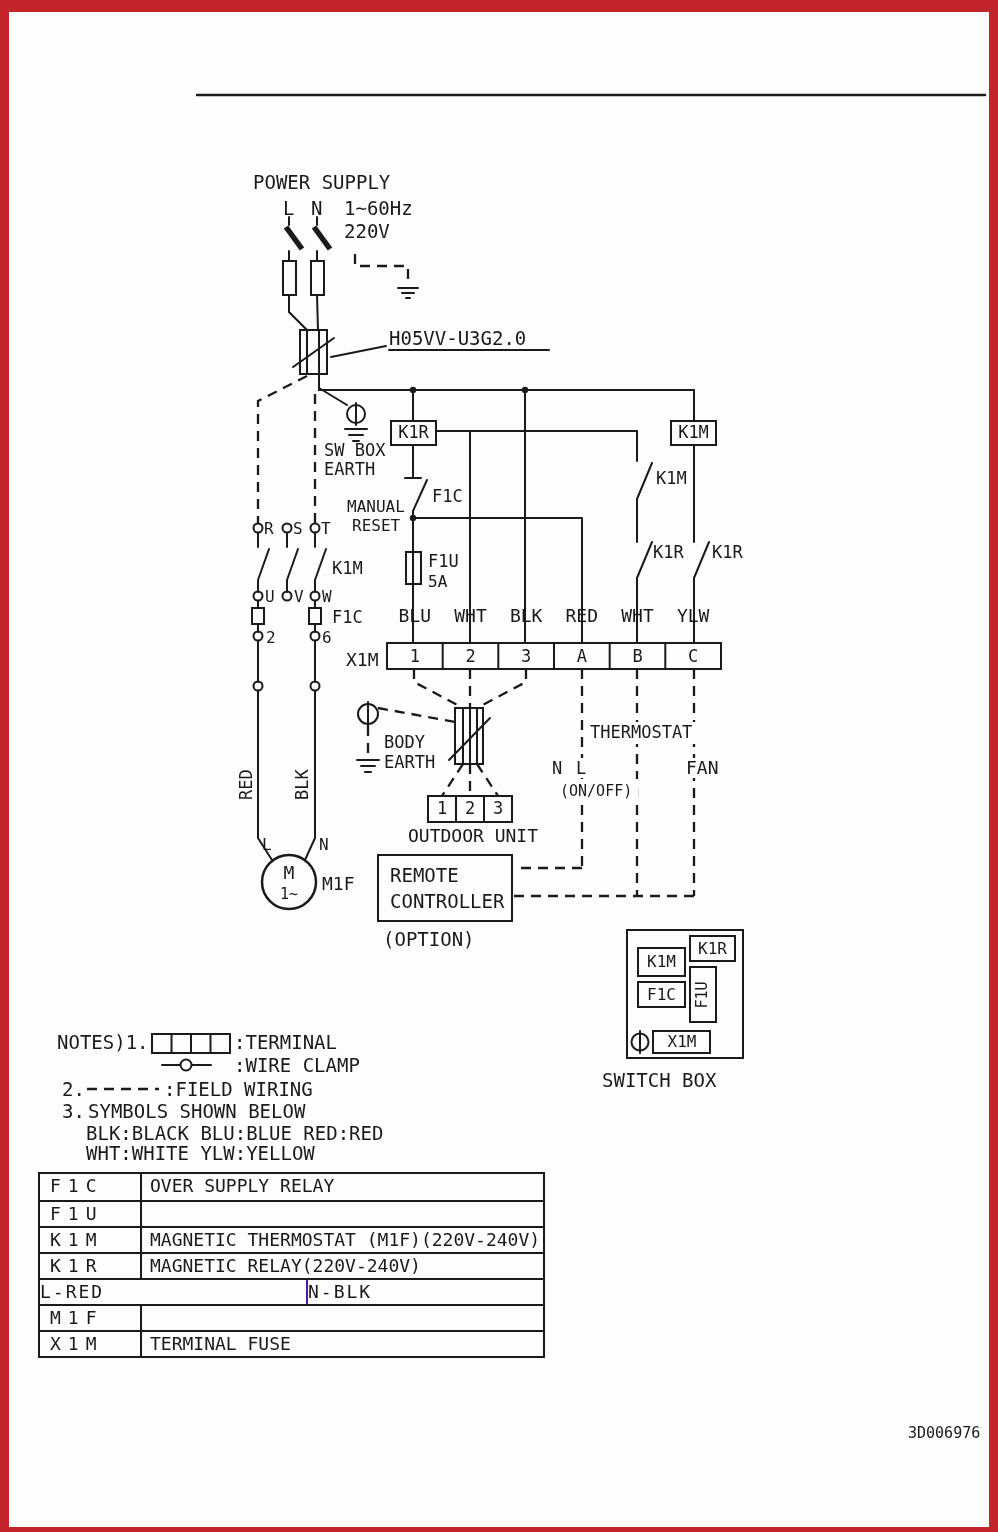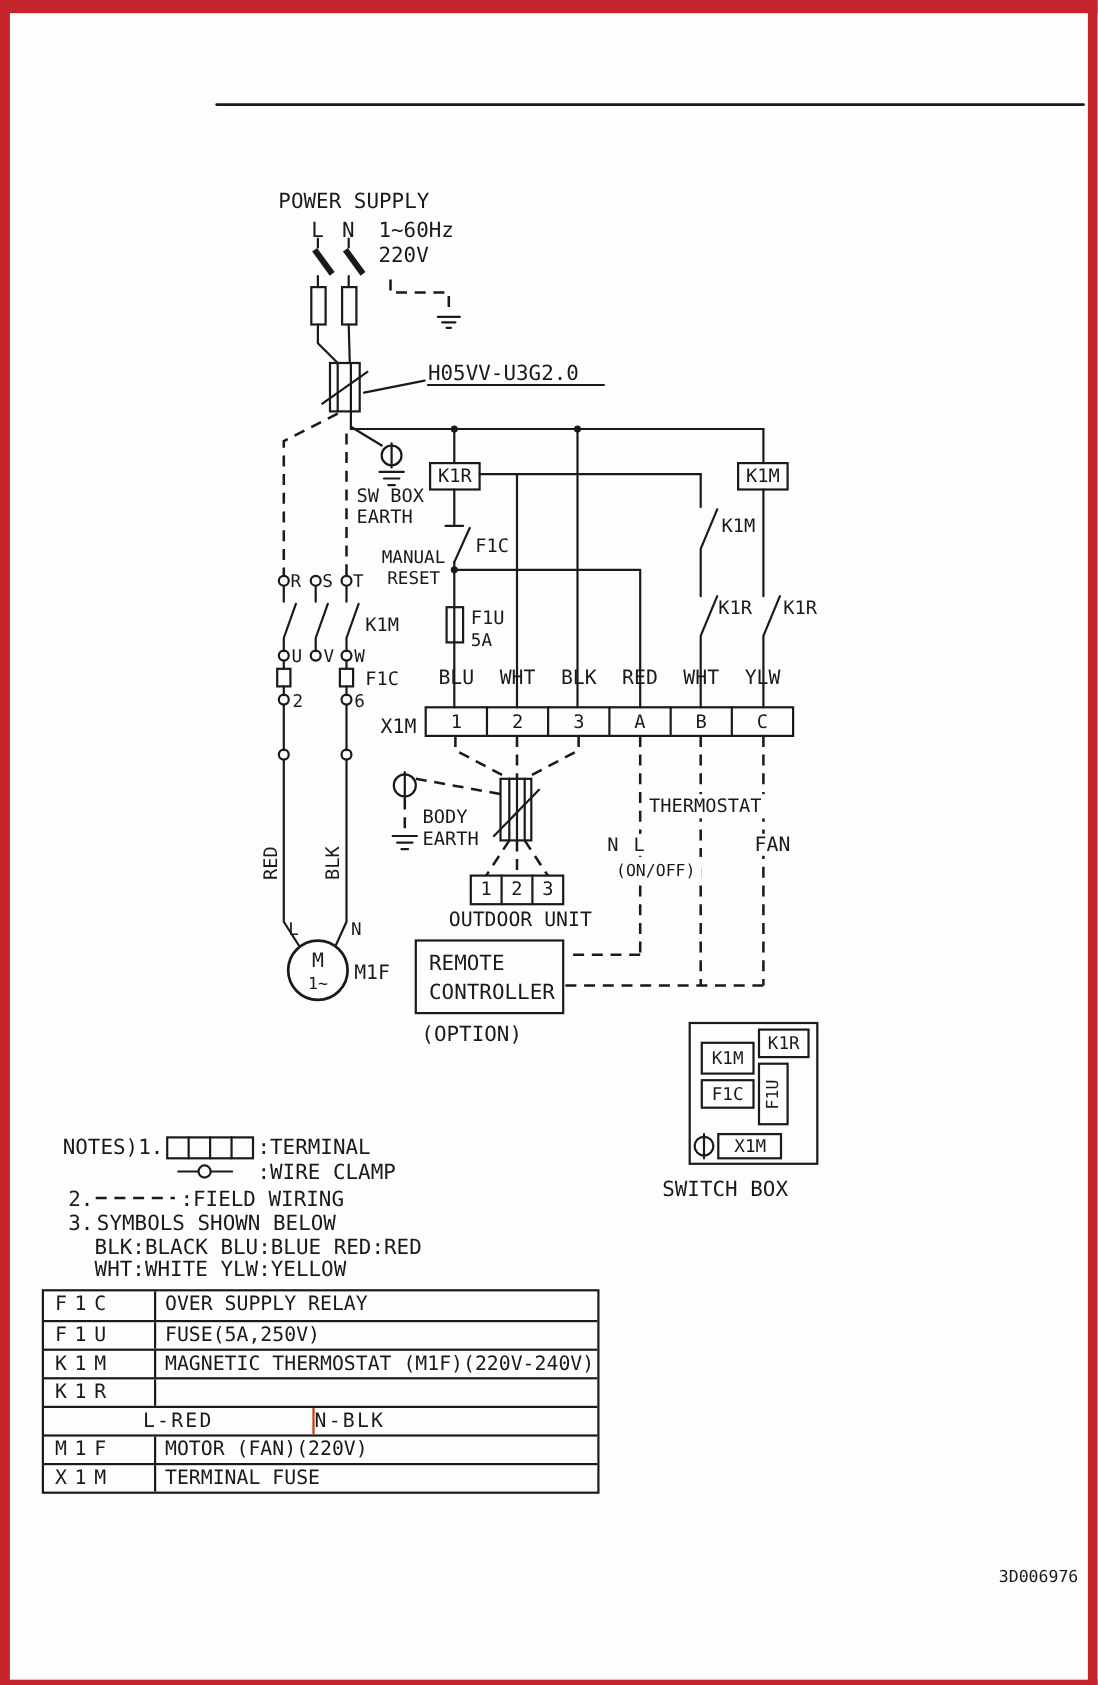--- a/index.html
+++ b/index.html
@@ -20,21 +20,21 @@
   .dot{fill:#1a1a1a;stroke:none;}
   .mask{fill:#fdfdfb;stroke:none;}
   .t15{font-size:15px}.t16{font-size:16px}.t17{font-size:17px}.t18{font-size:18px}.t19{font-size:19px}
   .mid{text-anchor:middle}
   .legend{position:absolute;left:38px;top:1172px;width:507px;border:2px solid #1a1a1a;
           font-size:18px;line-height:24px;}
   .lrow{display:flex;height:26px;border-top:2px solid #1a1a1a;}
   .lrow:first-child{border-top:none;}
   .lcode{width:102px;padding-left:10px;border-right:2px solid #1a1a1a;letter-spacing:7px;white-space:nowrap;overflow:hidden;}
   .ldesc{flex:1;padding-left:8px;white-space:nowrap;overflow:hidden;}
-  .lhalf{width:246px;text-align:center;border-right:2px solid #c2410c;letter-spacing:2px;}
+  .lhalf{width:268px;text-align:left;border-right:2px solid #4c1d95;letter-spacing:2px;}
   .lhalf2{flex:1;text-align:left;letter-spacing:2px;}
 </style>
 </head>
 <body>
 
 <div class="page">
   <div class="edge edge-top"></div>
   <div class="edge edge-left"></div>
   <div class="edge edge-right"></div>
   <div class="edge edge-bottom"></div>
@@ -273,35 +273,34 @@
     <text class="t15" x="908" y="1438">3D006976</text>
   </svg>
 
   <div class="legend">
     <div class="lrow">
       <div class="lcode">F1C</div>
       <div class="ldesc">OVER SUPPLY RELAY</div>
     </div>
     <div class="lrow">
       <div class="lcode">F1U</div>
-      <div class="ldesc">FUSE(5A,250V)</div>
     </div>
     <div class="lrow">
       <div class="lcode">K1M</div>
       <div class="ldesc">MAGNETIC THERMOSTAT (M1F)(220V-240V)</div>
     </div>
     <div class="lrow">
       <div class="lcode">K1R</div>
+      <div class="ldesc">MAGNETIC RELAY(220V-240V)</div>
     </div>
     <div class="lrow">
       <div class="lhalf">L-RED</div>
       <div class="lhalf2">N-BLK</div>
     </div>
     <div class="lrow">
       <div class="lcode">M1F</div>
-      <div class="ldesc">MOTOR (FAN)(220V)</div>
     </div>
     <div class="lrow">
       <div class="lcode">X1M</div>
       <div class="ldesc">TERMINAL FUSE</div>
     </div>
   </div>
 </div>
 
 </body></html>

